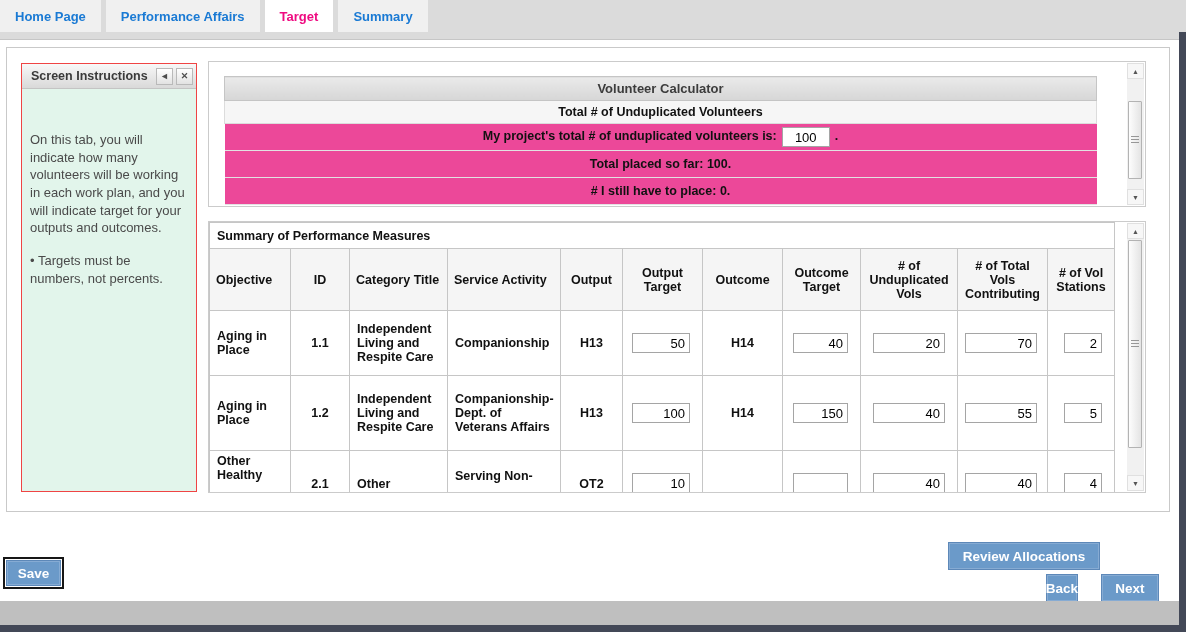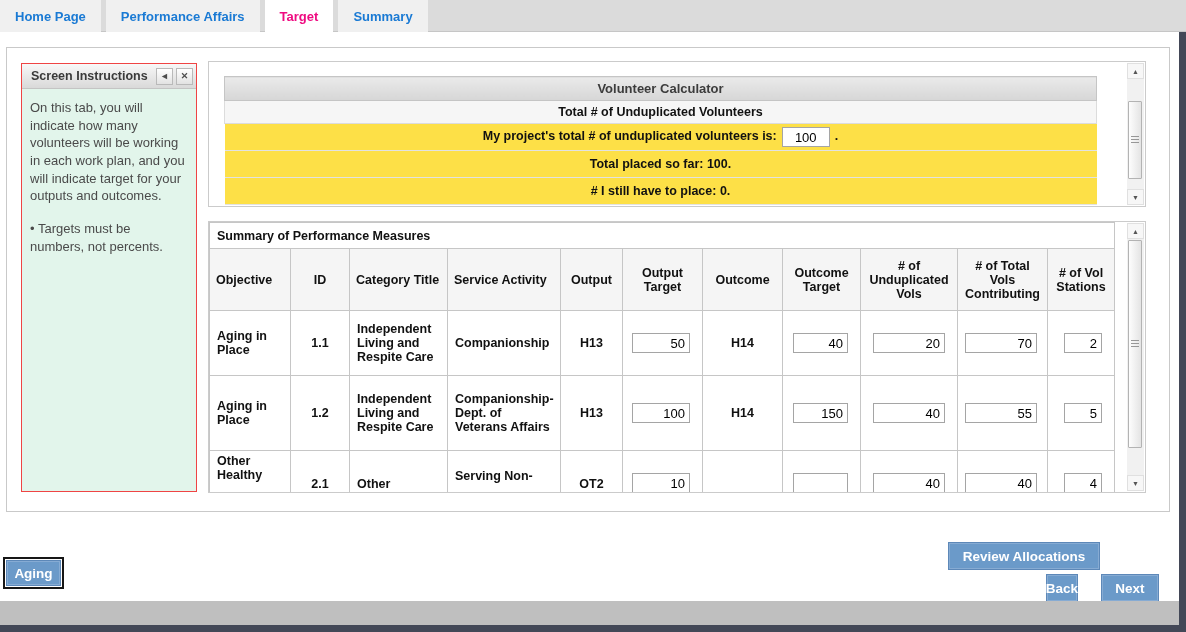--- a/index.html
+++ b/index.html
@@ -4,21 +4,21 @@
 <style>
   * { margin:0; padding:0; box-sizing:border-box; }
   html,body { width:1186px; height:632px; }
   body {
     position:relative; overflow:hidden; background:#ffffff;
     font-family:"Liberation Sans", sans-serif; font-size:13px; color:#000;
   }
 
   
   .tabstrip {
-    position:absolute; left:0; top:0; width:1186px; height:32px;
+    position:absolute; left:0; top:0; width:1186px; height:40px;
     background:#dbdbdb; border-bottom:1px solid #c6c6c6; display:flex;text-align:center;
   }
   .tab {
     height:32px; padding:0 15px; margin-right:5px; display:flex; align-items:center;
     background:#f0f0f0; font-weight:bold; font-size:13px; color:#1a7ad4; cursor:pointer;
     white-space:nowrap;
   }
   .tab.active { background:#ffffff; color:#ef0b81; }
 
   
@@ -42,21 +42,21 @@
     background:linear-gradient(#f8f8f8,#d9d9d9); border-bottom:1px solid #c4c4c4;
     font-weight:bold; font-size:12.5px; color:#3a3a3a;
   }
   .inst-header .spacer { flex:1; }
   .inst-btn {
     width:17px; height:17px; margin-left:3px; display:flex; align-items:center; justify-content:center;
     background:linear-gradient(#ffffff,#e2e2e2); border:1px solid #b9b9b9;
     font-size:9px; color:#4d4d4d; font-weight:bold; cursor:pointer;
   }
   .inst-body { padding:10px 8px; font-size:13px; color:#4a4a4a; line-height:1.36; }
-  .inst-body .p1 { margin-bottom:15px; }
+  .inst-body .p1 { margin-bottom:15px;margin-top:32px; }
 
   
   .section { position:absolute; background:#fff; border:1px solid #cbcbcb; overflow:hidden; }
   .calc-section { left:201px; top:13px;  width:938px; height:146px; }
   .sum-section  { left:201px; top:173px; width:938px; height:272px; }
 
   
   .vscroll { position:absolute; right:1px; top:1px; bottom:1px; width:17px; background:#f1f1f1; }
   .scroll-arrow {
     position:absolute; left:0; width:17px; height:16px; display:flex; align-items:center; justify-content:center;
@@ -76,21 +76,21 @@
   .sum-thumb  { top:17px; height:208px; }
 
   
   .calc-table { position:absolute; left:15px; top:14px; width:873px; border-collapse:collapse; }
   .calc-table td { text-align:center; font-weight:bold; }
   .calc-title {
     height:24px; background:linear-gradient(#eaeaea,#d6d6d6); border:1px solid #c5c5c5;
     font-size:13px; color:#3c3c3c;margin-left:40px;
   }
   .calc-sub { height:23px; background:#f6f6f6; border:1px solid #dcdcdc; font-size:12.5px; color:#111; }
-  .calc-row { height:27px; background:#fde047; border-bottom:1px solid #e2e2e2; font-size:12.5px; color:#111; }
+  .calc-row { height:27px; background:#ec4899; border-bottom:1px solid #e2e2e2; font-size:12.5px; color:#111; }
   .calc-input {
     width:48px; height:20px; border:1px solid #a5a5a5; margin:0 5px; text-align:center;
     font-family:"Liberation Sans", sans-serif; font-size:13px; vertical-align:middle;
   }
 
   
   .sum-viewport { position:absolute; left:0; top:0; width:906px; height:270px; overflow:hidden; }
   .sum-table { width:905px; border-collapse:collapse; table-layout:fixed; }
   .sum-table td, .sum-table th { border:1px solid #c6c6c6; font-size:12.5px; vertical-align:middle; }
   .sum-title {
@@ -268,21 +268,21 @@
       <div class="scroll-arrow up">▲</div>
       <div class="scroll-thumb sum-thumb">
           <div class="thumb-grip"></div>
         </div>
       <div class="scroll-arrow down">▼</div>
     </div>
   </div>
 </div>
 
 <div class="save-wrap">
-  <div class="save-btn">Aging</div>
+  <div class="save-btn">Save</div>
 </div>
 <div class="btn review-btn">Review Allocations</div>
 <div class="btn back-btn">Back</div>
 <div class="btn next-btn">Next</div>
 
 <div class="footer-bar"></div>
 <div class="right-edge"></div>
 <div class="bottom-edge"></div>
 
 </body></html>

